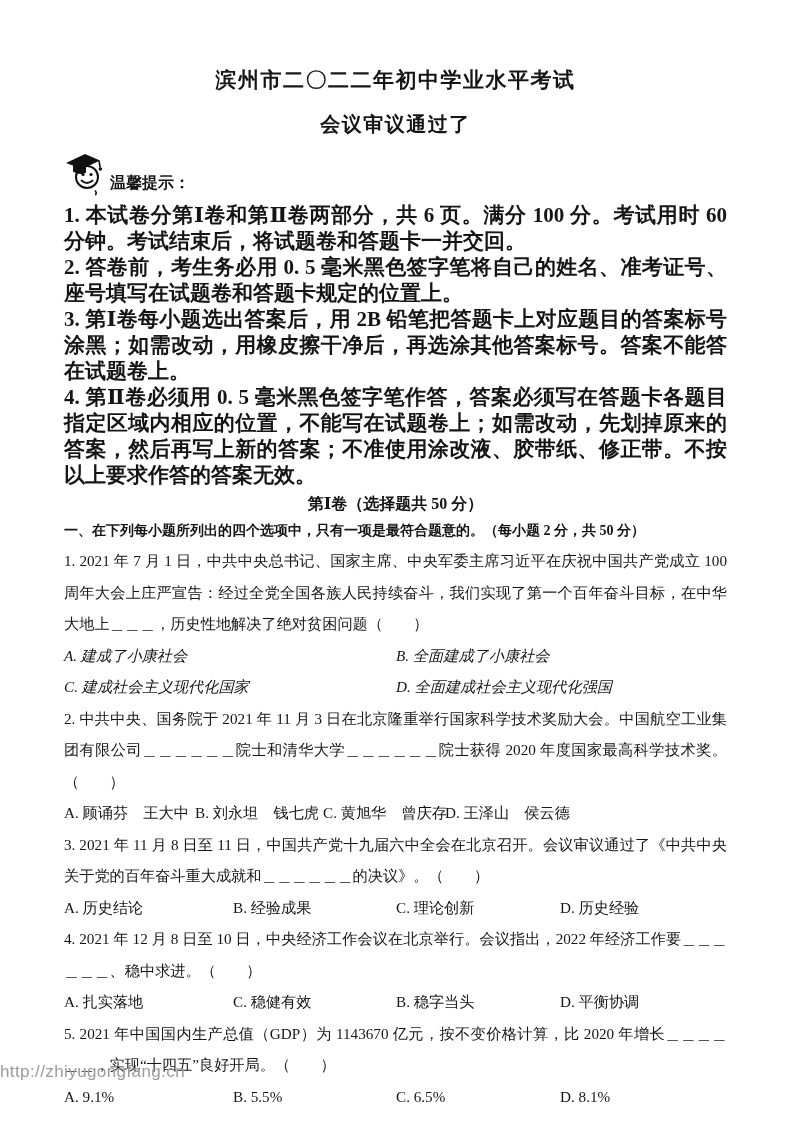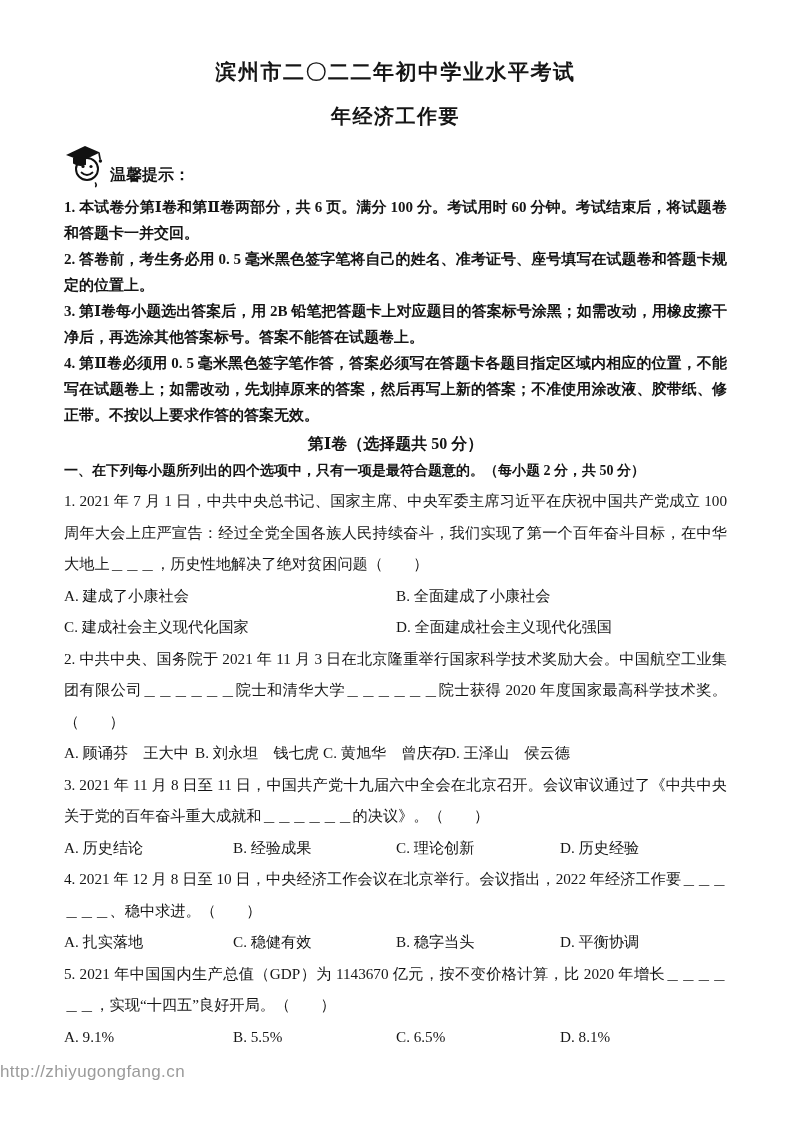--- a/index.html
+++ b/index.html
@@ -4,63 +4,63 @@
 <style>
   html,body{margin:0;padding:0;}
   body{
     width:793px;height:1122px;background:#ffffff;color:#151515;
     font-family:"Liberation Serif","DejaVu Serif",serif;
     position:relative;overflow:hidden;
   }
   .page{position:absolute;inset:0;padding:58px 66px 0 64px;box-sizing:border-box;}
   .doc-title{
     text-align:center;font-size:21px;font-weight:bold;letter-spacing:1.5px;
-    margin:0 0 17px 0;
+    margin:8px 0 17px 0;
   }
   .doc-subtitle{
     text-align:center;font-size:20px;font-weight:bold;letter-spacing:1.5px;
     margin:0 0 12px 0;
   }
   .notice-head{display:flex;align-items:flex-end;height:46px;margin-bottom:6px;}
   .notice-icon{width:42px;height:44px;flex:0 0 auto;}
   .notice-icon svg{display:block;}
   .notice-label{font-weight:bold;font-size:16px;padding:0 0 2px 4px;}
   .instructions p{
-    margin:0;font-weight:bold;font-size:15px;line-height:26px;
+    margin:0;font-weight:bold;font-size:21px;line-height:26px;
     text-align:justify;text-justify:inter-ideograph;
   }
   .section-heading{
     text-align:center;font-weight:bold;font-size:16px;line-height:27px;margin:2px 0 0 0;
   }
   .intro{
     font-weight:bold;font-size:14px;line-height:28px;margin:0;
     text-align:justify;text-justify:inter-ideograph;
   }
   .question .stem{
     margin:0;font-size:15.2px;line-height:31.5px;
     text-align:justify;text-justify:inter-ideograph;
   }
   .opts{display:grid;font-size:15.2px;line-height:31.5px;}
-  .cols-2{grid-template-columns:332px 1fr;}
+  .cols-2{grid-template-columns:332px 1fr;font-style:italic;}
   .cols-4{grid-template-columns:169px 163px 164px 1fr;}
   .cols-4-tight{grid-template-columns:131px 128px 122px 1fr;font-family:Liberation Serif, serif;}
   .opt{white-space:nowrap;}
   .footer{
     position:absolute;left:0;right:0;top:1062px;text-align:left;
     font-family:"Liberation Sans","DejaVu Sans",sans-serif;
     font-size:17px;color:#9b9b9b;letter-spacing:0.4px;
   }
 </style>
 </head>
 <body>
 
 <div class="page">
 
   <h1 class="doc-title">滨州市二〇二二年初中学业水平考试</h1>
-  <h2 class="doc-subtitle">年经济工作要</h2>
+  <h2 class="doc-subtitle">会议审议通过了</h2>
 
   <div class="notice-head">
     <span class="notice-icon">
       <svg width="42" height="44" viewBox="0 0 42 44">
         <circle cx="23" cy="25" r="11" fill="#ffffff" stroke="#111111" stroke-width="2"></circle>
         <circle cx="19" cy="22.5" r="1.6" fill="#111111"></circle>
         <circle cx="27" cy="22.5" r="1.6" fill="#111111"></circle>
         <path d="M17.5 28.5 q5.5 5 11 0" fill="none" stroke="#111111" stroke-width="1.8" stroke-linecap="round"></path>
         <path d="M2 11 L21 2 L36 8.5 L18 17 Z" fill="#111111"></path>
         <path d="M9 13.5 l0 6 q7 4.5 13 1.2 l0 -6.5 Z" fill="#111111"></path>

